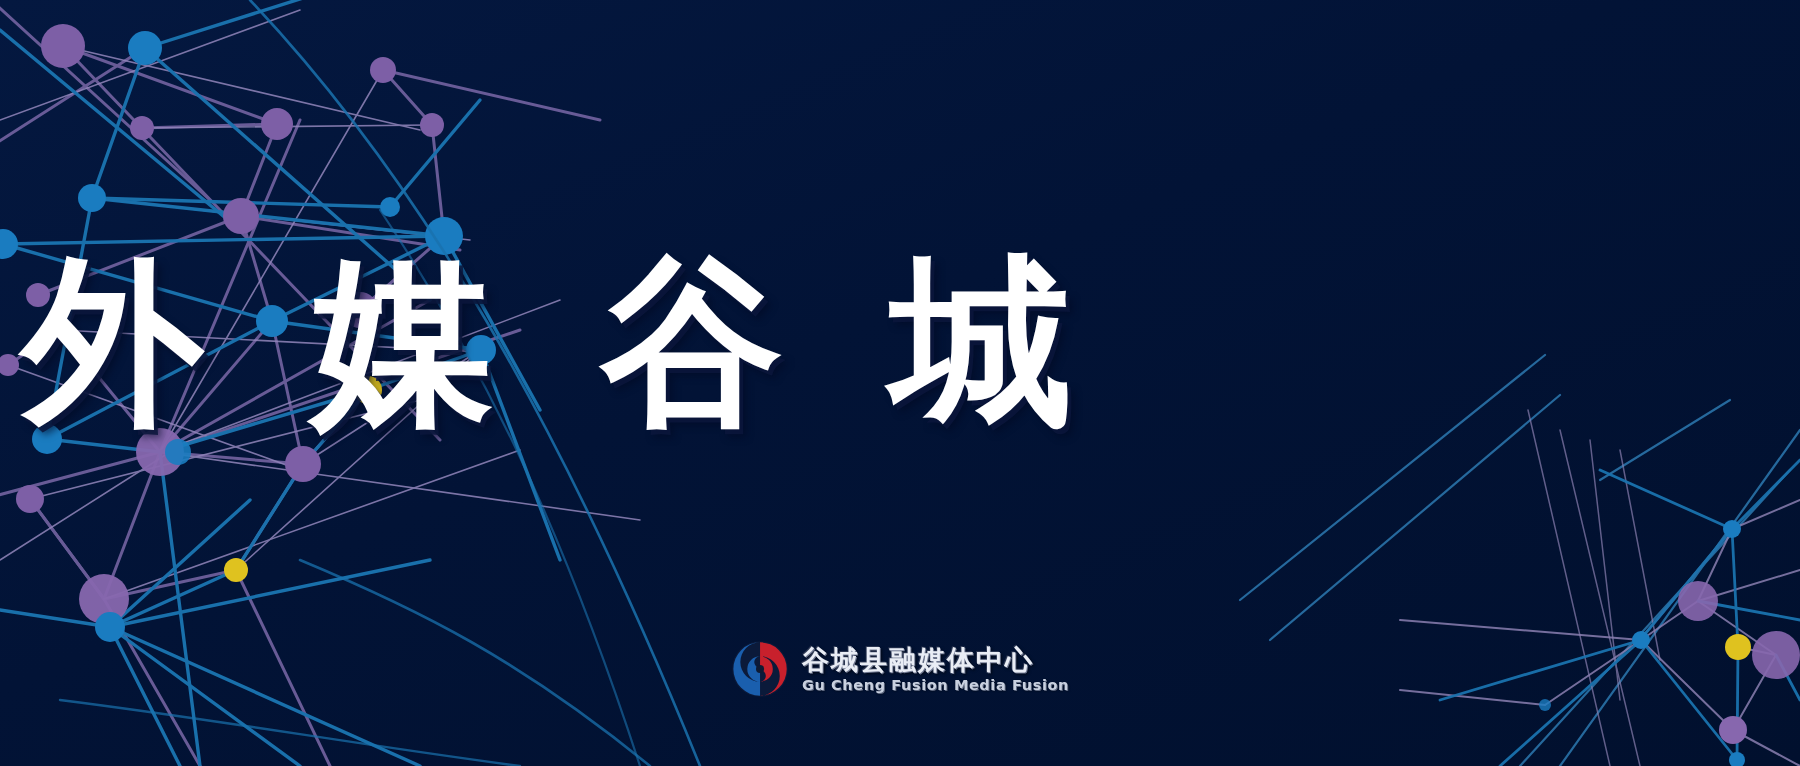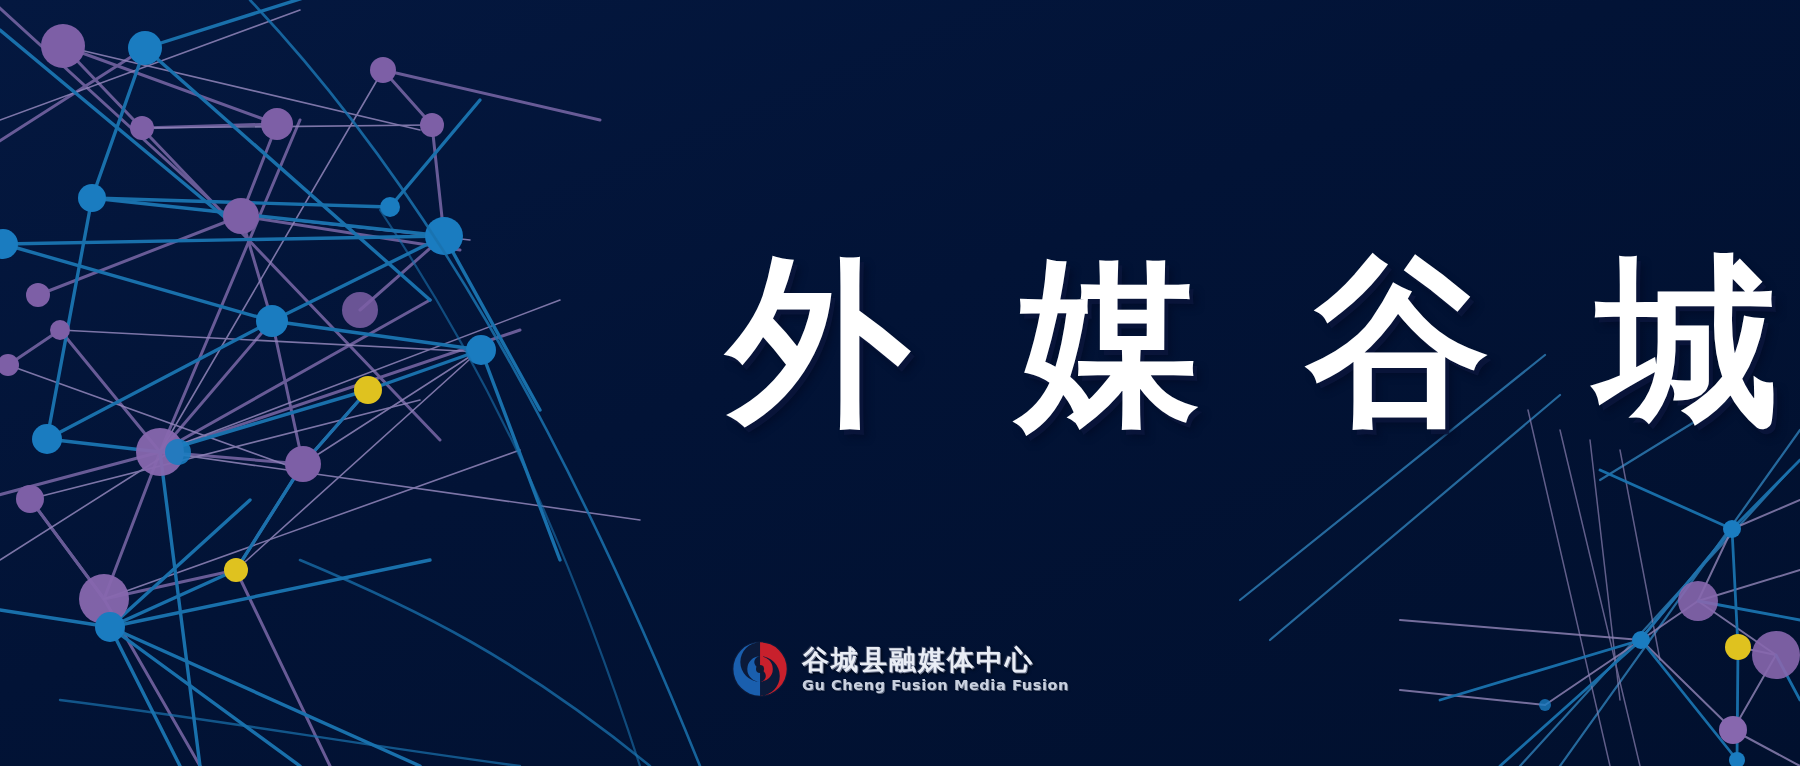--- a/index.html
+++ b/index.html
@@ -23,21 +23,21 @@
     inset: 0;
     width: 1800px;
     height: 766px;
     display: block;
   }
   #title-block {
     position: absolute;
     left: 0;
     top: 246px;
     width: 1800px;
-    text-align: right;
+    text-align: left;
     z-index: 5;
     pointer-events: none;
   }
   #main-title {
     display: inline-block;
     font-family: "DejaVu Sans", "Liberation Sans", sans-serif;
     font-weight: 700;
     font-size: 182px;
     line-height: 1.06;
     color: #ffffff;

